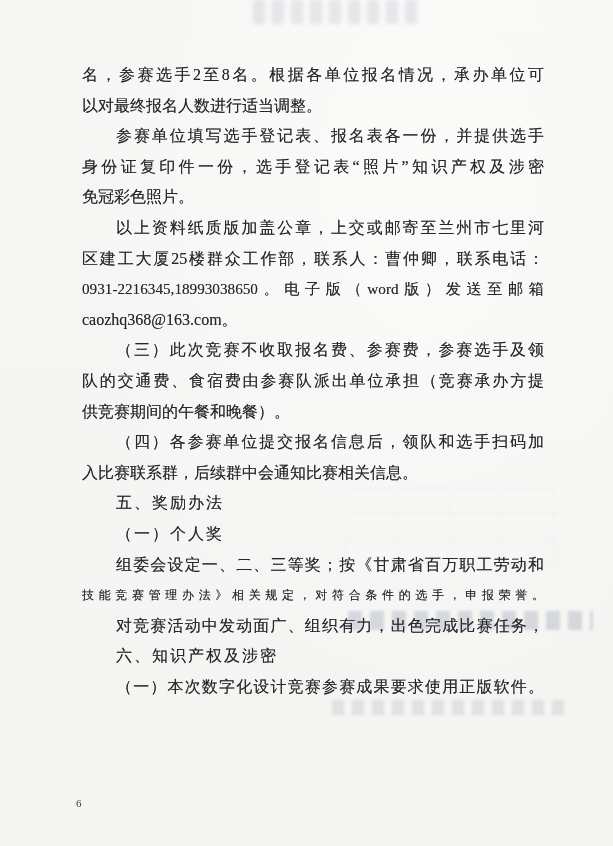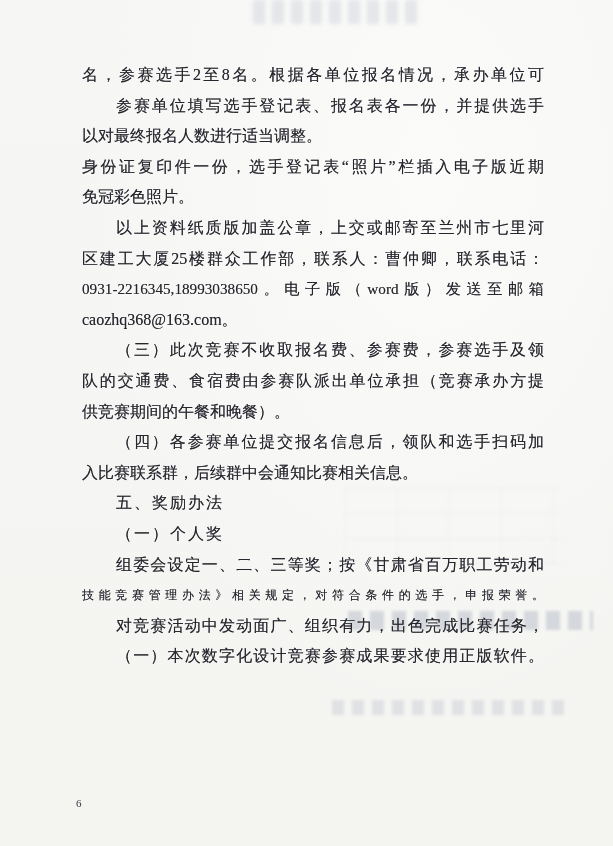--- a/index.html
+++ b/index.html
@@ -81,36 +81,37 @@
 
 <div class="page">
 
   <div class="ghost ghost-top"></div>
   <div class="ghost ghost-table"></div>
   <div class="ghost ghost-line1"></div>
   <div class="ghost ghost-line2"></div>
 
   <div class="textblock">
     <div class="ln j">名，参赛选手2至8名。根据各单位报名情况，承办单位可</div>
+    <div class="ln">以对最终报名人数进行适当调整。</div>
     <div class="ln ind j">参赛单位填写选手登记表、报名表各一份，并提供选手</div>
-    <div class="ln">以对最终报名人数进行适当调整。</div>
-    <div class="ln j">身份证复印件一份，选手登记表“照片”栏插入电子版近期</div>
+    <div class="ln j">身份证复印件一份，选手登记表“照片”知识产权及涉密</div>
     <div class="ln">免冠彩色照片。</div>
     <div class="ln ind j">以上资料纸质版加盖公章，上交或邮寄至兰州市七里河</div>
     <div class="ln j">区建工大厦25楼群众工作部，联系人：曹仲卿，联系电话：</div>
     <div class="ln j tight2">0931-2216345,18993038650。电子版（word版）发送至邮箱</div>
     <div class="ln">caozhq368@163.com。</div>
     <div class="ln ind j">（三）此次竞赛不收取报名费、参赛费，参赛选手及领</div>
     <div class="ln j">队的交通费、食宿费由参赛队派出单位承担（竞赛承办方提</div>
     <div class="ln">供竞赛期间的午餐和晚餐）。</div>
     <div class="ln ind j">（四）各参赛单位提交报名信息后，领队和选手扫码加</div>
     <div class="ln">入比赛联系群，后续群中会通知比赛相关信息。</div>
     <div class="ln ind hd">五、奖励办法</div>
     <div class="ln ind hd">（一）个人奖</div>
     <div class="ln ind j">组委会设定一、二、三等奖；按《甘肃省百万职工劳动和</div>
     <div class="ln j tight">技能竞赛管理办法》相关规定，对符合条件的选手，申报荣誉。</div>
     <div class="ln ind j">对竞赛活动中发动面广、组织有力，出色完成比赛任务，</div>
+    <div class="ln ind hd">六、知识产权及涉密</div>
     <div class="ln ind j">（一）本次数字化设计竞赛参赛成果要求使用正版软件。</div>
   </div>
 
   <div class="pagenum">6</div>
 
 </div>
 
 </body></html>

